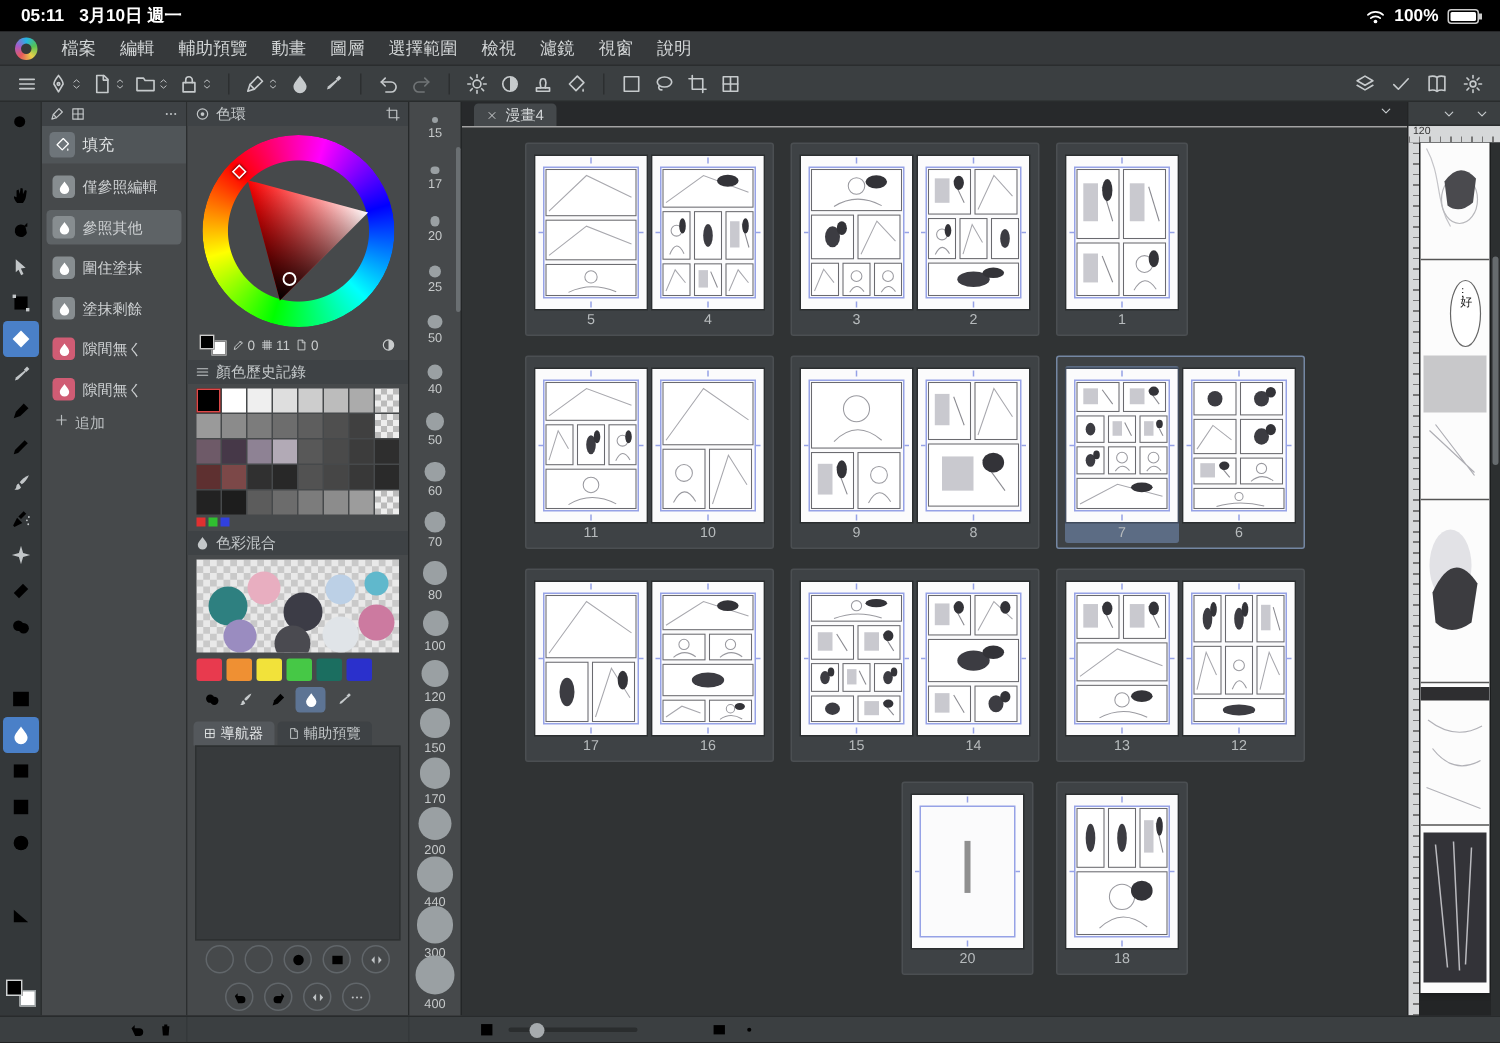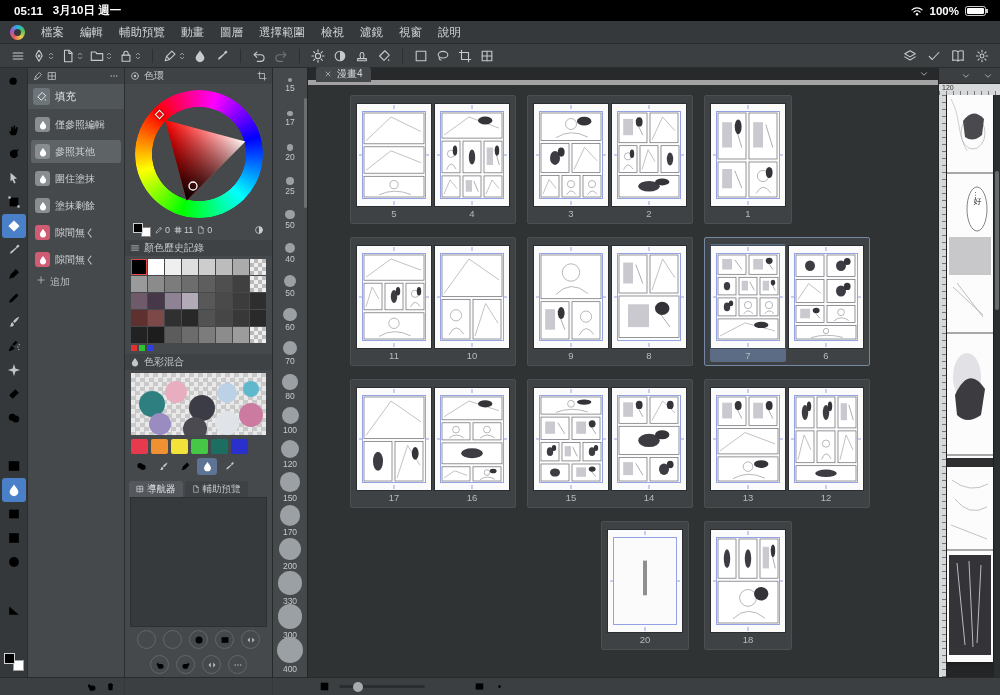--- a/index.html
+++ b/index.html
@@ -111,21 +111,21 @@
   
   .sizescol{width:35px;background:#46494b;border-right:1px solid #232627;display:flex;flex-direction:column;
             align-items:center;padding-top:1px;flex:none;position:relative;}
   .size-entry{height:33.5px;display:flex;flex-direction:column;align-items:center;justify-content:center;gap:1px;
               color:#c6c9ca;font-size:8.5px;width:100%;}
   .size-dot{border-radius:50%;background:#9aa0a3;flex:none;}
   .sizescroll{position:absolute;right:0;top:30px;width:3px;height:110px;background:#6a6f72;border-radius:2px;}
 
   
   .canvas{flex:1;display:flex;flex-direction:column;min-width:0;background:#303334;}
-  .tabbar{height:17px;background:#27292b;border-bottom:5px solid #a3a3a3;display:flex;align-items:center;
+  .tabbar{height:17px;background:#27292b;border-bottom:1px solid #a3a3a3;display:flex;align-items:flex-end;
           padding-left:8px;flex:none;}
   .tab{height:15px;background:#44484b;border-radius:3px 3px 0 0;display:flex;align-items:center;gap:5px;
        padding:0 8px;font-size:10px;color:#d5d8da;}
   .tab .icon svg{width:8px;height:8px;}
   .tabbar .tbtn{margin-bottom:1px;}
   .pages{flex:1;padding-top:10px;overflow:hidden;}
   .spread-row{display:flex;gap:15px;margin-left:42px;margin-bottom:13px;}
   .spread-slot{width:162px;display:flex;}
   .spread-slot.align-right{justify-content:flex-end;}
   .spread-box{background:#3e4245;border:1px solid #4b4f52;border-radius:2px;padding:6px 5px 3px;
@@ -981,21 +981,21 @@
           <div class="size-entry">
             <i class="size-dot" style="width:20.9px;height:20.9px"></i>
                <span>170</span>
           </div>
           <div class="size-entry">
             <i class="size-dot" style="width:22.2px;height:22.2px"></i>
                <span>200</span>
           </div>
           <div class="size-entry">
             <i class="size-dot" style="width:23.5px;height:23.5px"></i>
-               <span>330</span>
+               <span>440</span>
           </div>
           <div class="size-entry">
             <i class="size-dot" style="width:24.8px;height:24.8px"></i>
                <span>300</span>
           </div>
           <div class="size-entry">
             <i class="size-dot" style="width:26.1px;height:26.1px"></i>
                <span>400</span>
           </div>
         </div>

